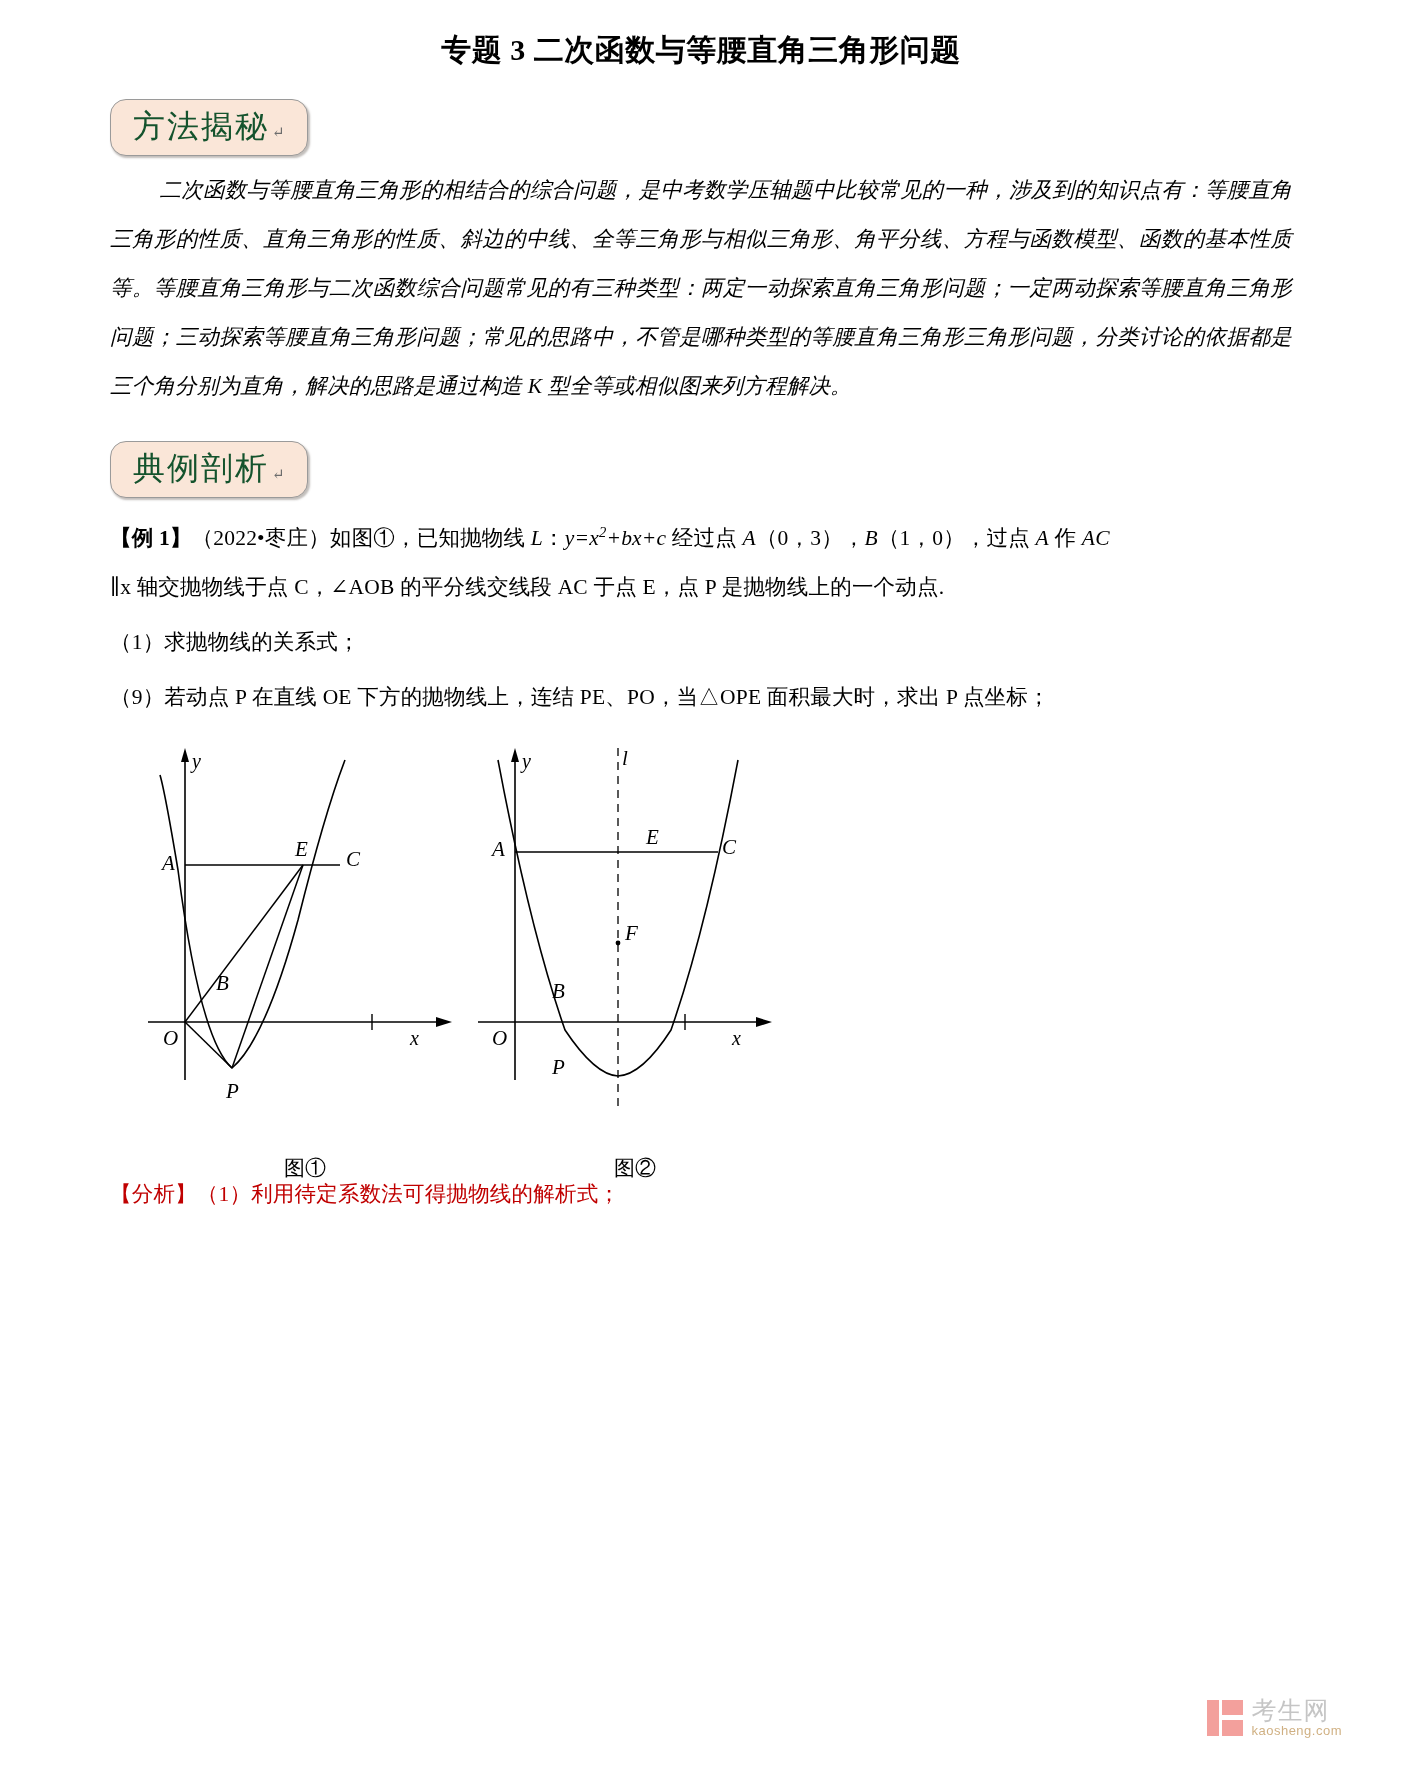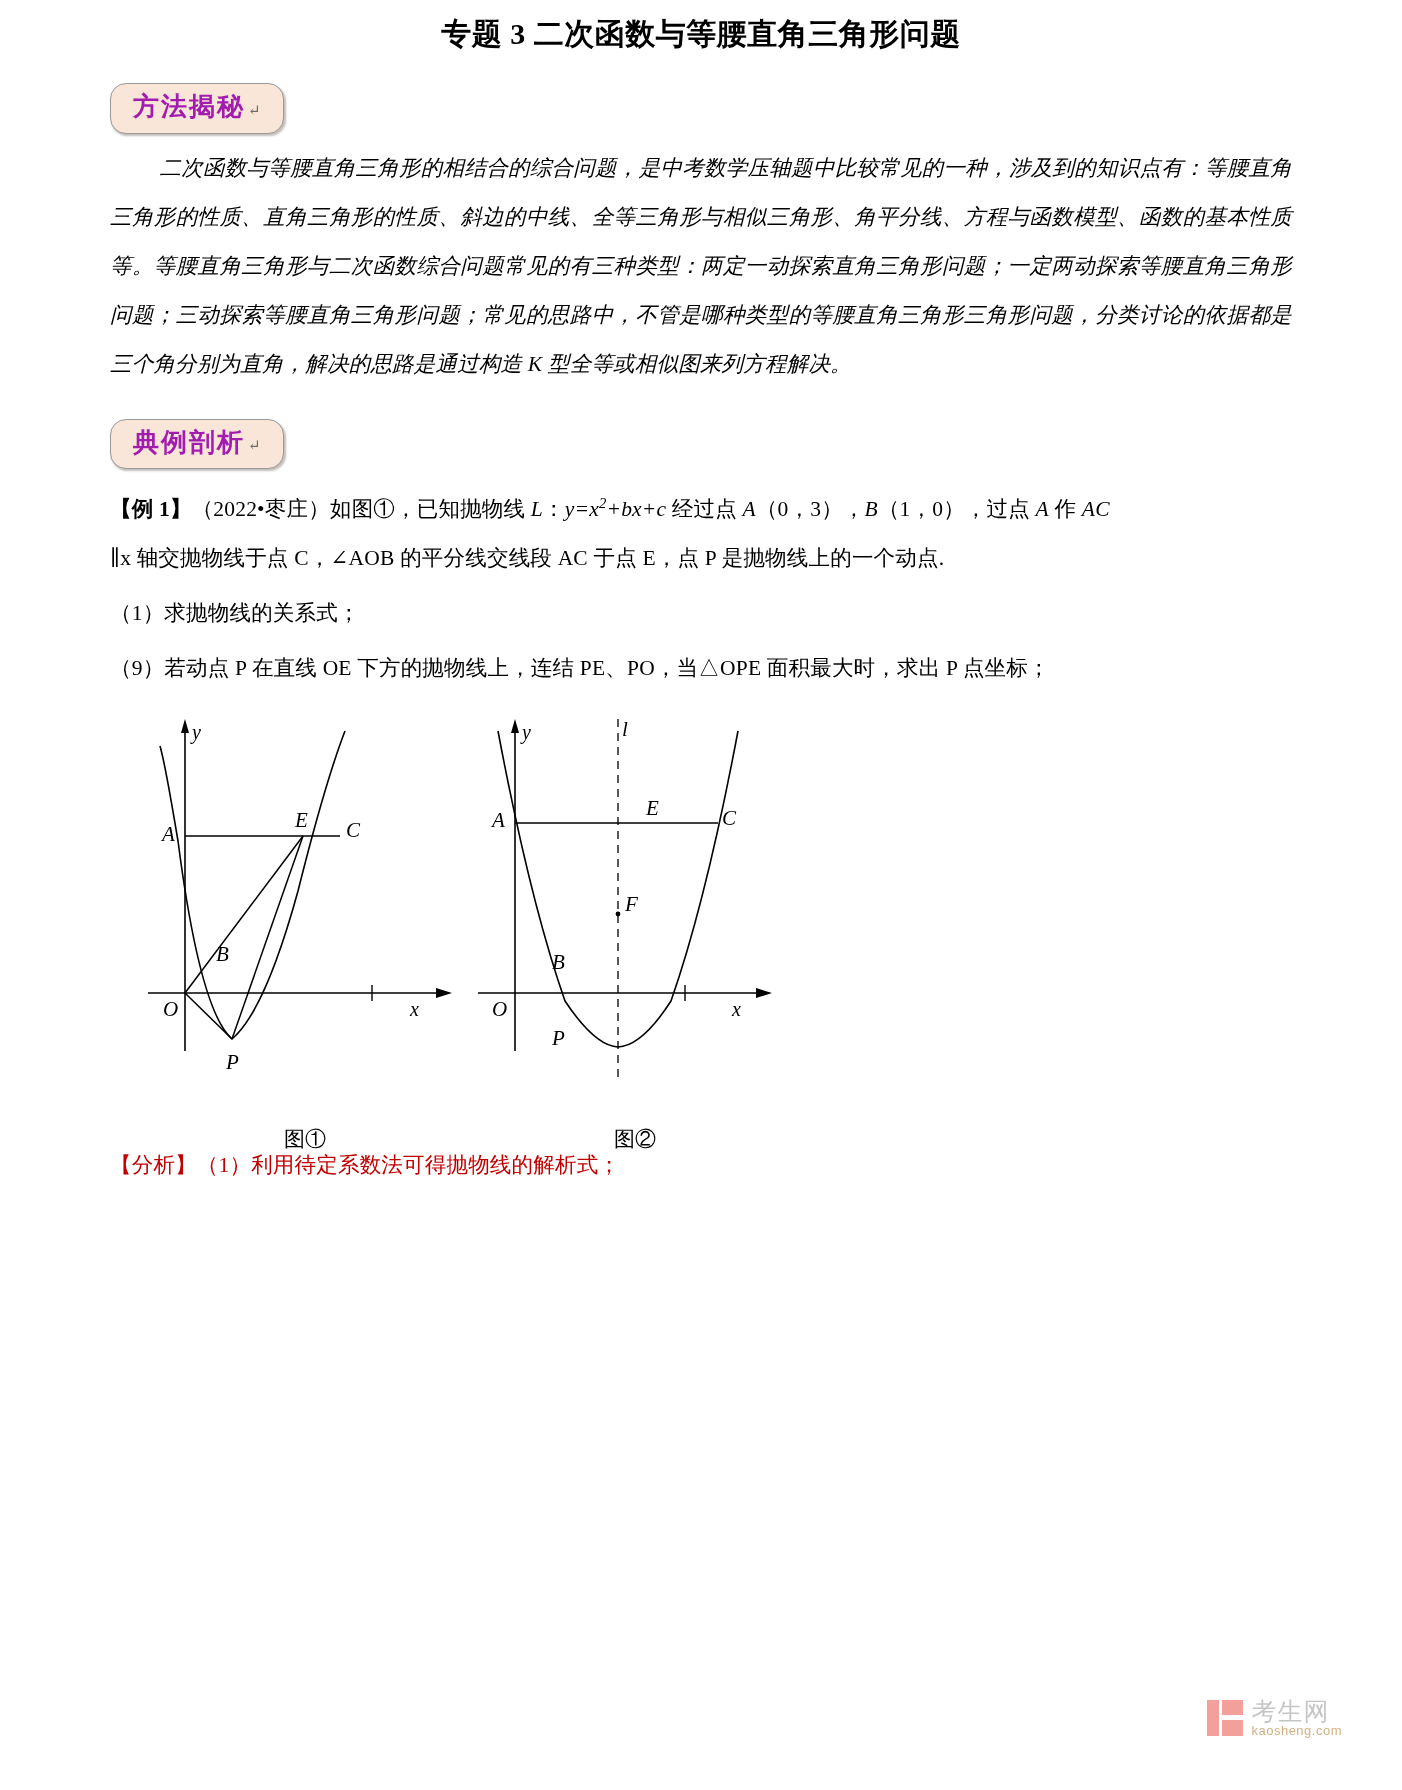--- a/index.html
+++ b/index.html
@@ -20,42 +20,42 @@
     width: 1402px;
     height: 1790px;
     box-sizing: border-box;
     padding: 0 110px;
   }
   .doc-title {
     text-align: center;
     font-size: 30px;
     font-weight: bold;
     letter-spacing: 0.5px;
-    padding-top: 14px;
+    padding-top: 30px;
     padding-bottom: 6px;
     line-height: 1.3;
   }
   .badge-row {
     margin-top: 24px;
     margin-bottom: 10px;
   }
   .badge {
     display: inline-block;
     background: #fae6d8;
     border: 1.5px solid #9a9a9a;
     border-radius: 16px;
     padding: 9px 22px 11px 22px;
     box-shadow: 1.5px 2px 2px rgba(120,110,105,0.45);
   }
   .badge-text {
     display: inline-block;
     font-family: "Liberation Serif", "DejaVu Serif", serif;
-    font-weight: bold;
-    font-size: 26px;
-    color: #a21caf;
+    font-weight: normal;
+    font-size: 32px;
+    color: #14532d;
     letter-spacing: 2px;
     line-height: 1.1;
     vertical-align: middle;
   }
   .badge-pilcrow {
     display: inline-block;
     font-size: 15px;
     color: #6d6d6d;
     vertical-align: bottom;
     margin-left: 3px;
@@ -152,21 +152,21 @@
   .wm-mark .b3 {
     position: absolute;
     left: 15px; top: 20px;
     width: 21px; height: 16px;
     background: #e8443c;
   }
   .wm-texts { line-height: 1.05; }
   .wm-cn {
     font-size: 25px;
     color: #8d8d8d;
-    font-family: Liberation Sans, sans-serif;
+    font-family: Liberation Serif, serif;
     letter-spacing: 1px;
   }
   .wm-en {
     font-size: 13px;
     color: #a16207;
     font-family: "Liberation Sans", sans-serif;
     letter-spacing: 0.5px;
   }
   svg text {
     font-family: "Liberation Serif", "DejaVu Serif", serif;

